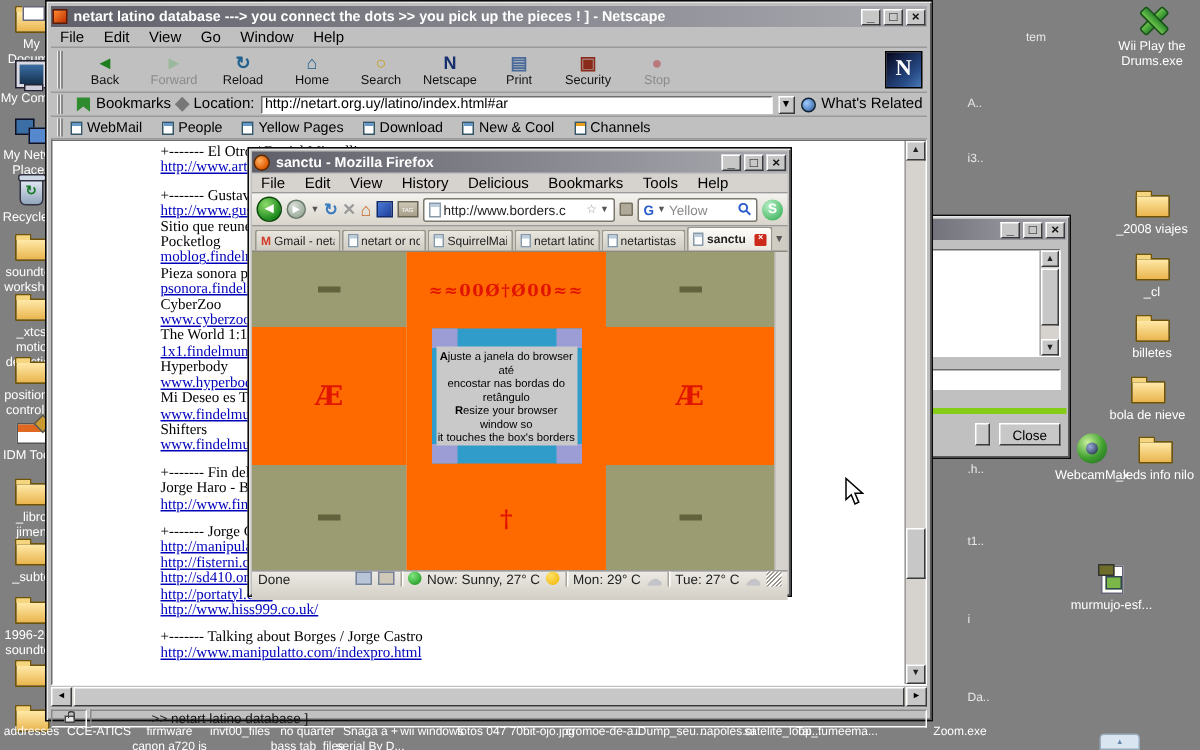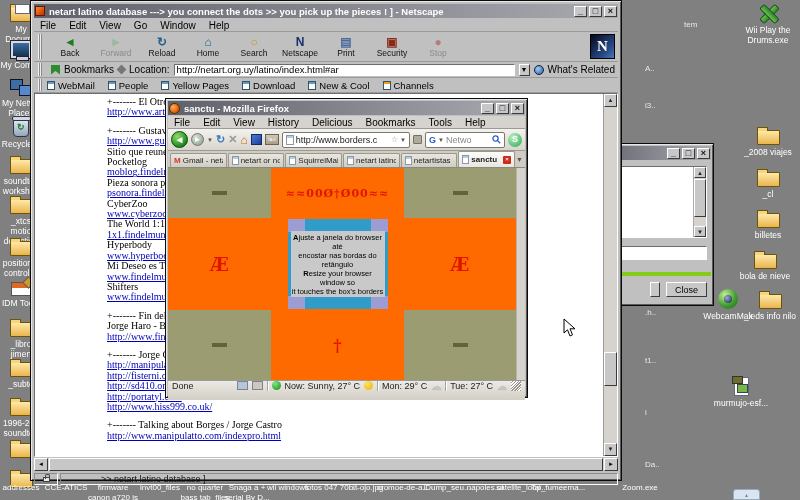--- a/index.html
+++ b/index.html
@@ -359,21 +359,21 @@
       <div class="ff-url">
         <span class="pgicon"></span>
         <span class="u">http://www.borders.c</span>
         <span class="star">☆</span>
         <span style="font-size:6px;color:#555">▼</span>
       </div>
       <span class="tagmini"></span>
       <div class="ff-search">
         <span class="gG">G</span>
         <span style="font-size:6px;color:#555">▼</span>
-        <span class="ph">Netwo</span>
+        <span class="ph">Yellow</span>
         <svg width="9" height="9" viewBox="0 0 9 9">
             <circle cx="3.5" cy="3.5" r="2.6" fill="none" stroke="#2a5ccc" stroke-width="1.3"></circle>
             <line x1="5.6" y1="5.6" x2="8.2" y2="8.2" stroke="#2a5ccc" stroke-width="1.3"></line>
           </svg>
       </div>
       <span class="skype">S</span>
     </div>
     <div class="ff-tabs" id="ff-tabs">
         <div class="tab">
           <span class="fav-gmail">M</span>

